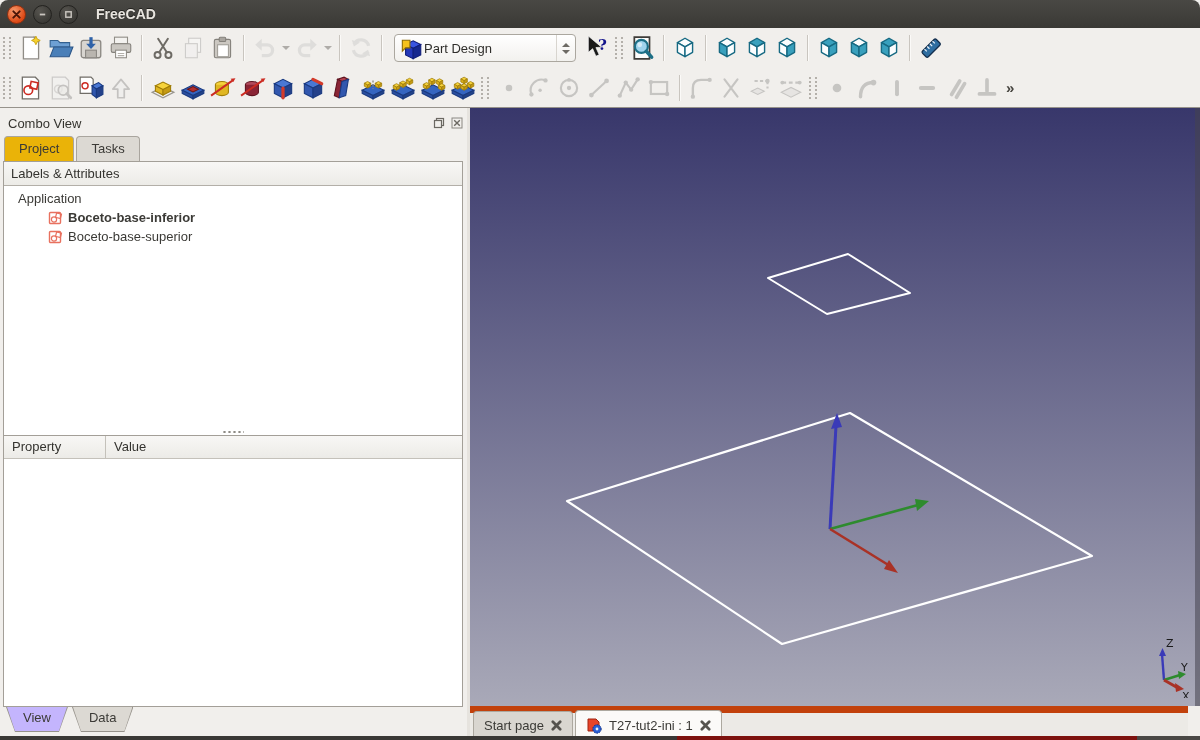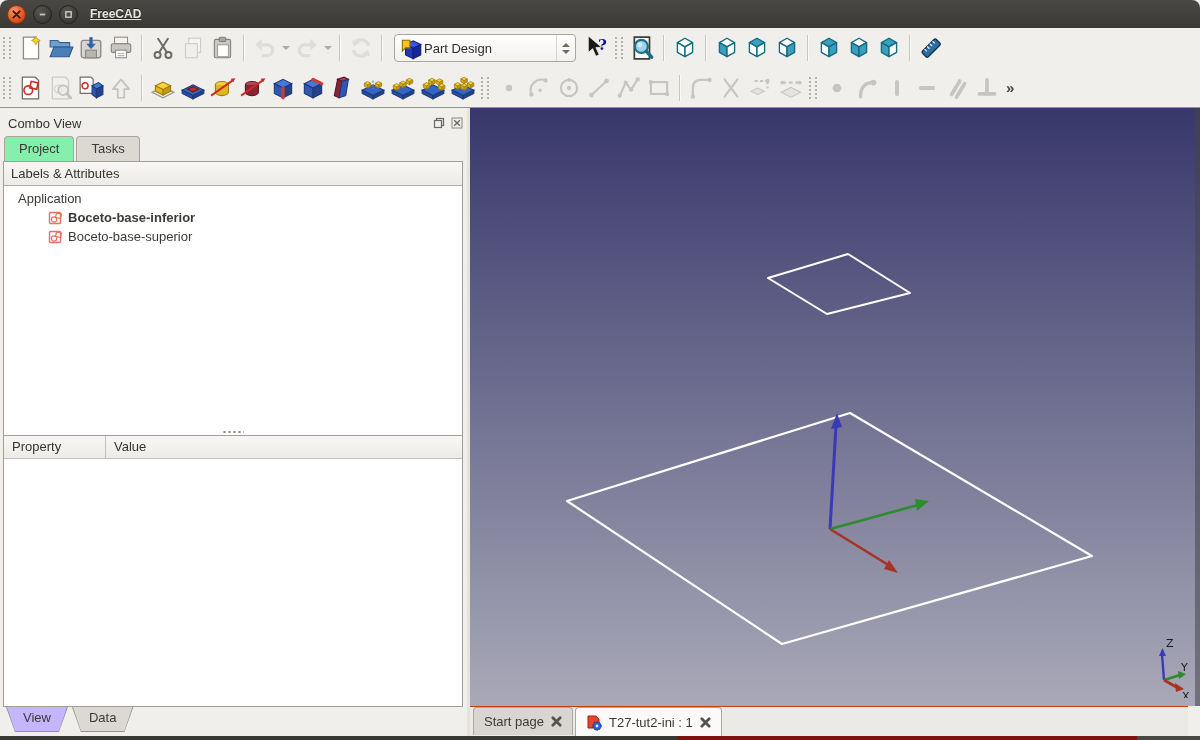--- a/index.html
+++ b/index.html
@@ -6,22 +6,22 @@
     font-family:"Liberation Sans","DejaVu Sans",sans-serif;font-size:13px;color:#3b3a36;}
   .window{position:absolute;inset:0;background:#f1efec;}
   
   .titlebar{position:absolute;left:0;top:0;right:0;height:28px;
     background:linear-gradient(#494844,#3a3935);border-radius:8px 8px 0 0;
     display:flex;align-items:center;}
   .wbtn{width:19px;height:19px;border-radius:50%;margin-left:7px;display:flex;
     align-items:center;justify-content:center;box-sizing:border-box;cursor:default;}
   .wbtn.close{background:radial-gradient(circle at 35% 30%,#f59a6d,#dd4814 70%);border:1px solid #93300f;}
   .wbtn.minmax{background:radial-gradient(circle at 35% 30%,#56544f,#3a3935 75%);border:1px solid #23221f;}
-  .title-text{margin-left:12px;font-weight:bold;font-size:12px;color:#e8e5df;
-    text-shadow:0 -1px 0 #22211e;text-decoration:underline;}
+  .title-text{margin-left:18px;font-weight:bold;font-size:14px;color:#e8e5df;
+    text-shadow:0 -1px 0 #22211e;}
   
   .toolbar{position:absolute;left:0;right:12px;display:flex;align-items:center;background:#f1efec;}
   #toolbar-file{top:28px;height:40px;}
   #toolbar-pd{top:68px;height:39px;}
   .tbtn{width:30px;height:30px;border-radius:3px;display:flex;align-items:center;
     justify-content:center;flex:0 0 auto;}
   .tbtn.disabled .ticon{opacity:.4;filter:grayscale(85%);}
   .ticon{width:26px;height:26px;display:block;}
   .ticon svg{display:block;}
   .tsep{width:1px;height:26px;background:#c9c5bf;border-right:1px solid #fbfaf8;
@@ -43,21 +43,21 @@
   .main{position:absolute;top:107px;left:0;right:0;bottom:4px;border-top:1px solid #96928b;}
   .left-panel{position:absolute;left:0;top:0;width:467px;bottom:0;background:#f1efec;}
   .v-splitter{position:absolute;left:467px;top:0;width:3px;bottom:0;background:#e6e3de;}
   .dock-title{position:absolute;left:0;top:4px;right:4px;height:22px;display:flex;align-items:center;}
   .dock-title .txt{padding-left:8px;color:#35342f;}
   .dock-btns{margin-left:auto;display:flex;gap:5px;}
   .dock-btn{width:13px;height:13px;display:flex;align-items:center;justify-content:center;}
   .panel-tabs{position:absolute;left:4px;top:27px;height:26px;display:flex;align-items:flex-end;gap:2px;}
   .ptab{padding:4px 14px 5px 14px;border:1px solid #a9a59e;border-bottom:none;
     border-radius:4px 4px 0 0;background:#dcd9d3;color:#3b3a36;}
-  .ptab.active{background:#86efac;position:relative;z-index:2;}
+  .ptab.active{background:#eab308;position:relative;z-index:2;}
   .tree-box{position:absolute;left:3px;right:4px;top:53px;height:324px;
     border:1px solid #a39f98;background:#ffffff;box-sizing:border-box;}
   .box-header{height:23px;background:linear-gradient(#f8f7f5,#ecebe7);
     border-bottom:1px solid #b3afa8;display:flex;align-items:center;padding-left:7px;color:#34332f;}
   .tree-body{padding-top:3px;}
   .trow{height:19px;display:flex;align-items:center;}
   .trow .lbl{padding-left:4px;}
   .trow .bold{font-weight:bold;}
   .expander{width:0;height:0;border-left:4px solid transparent;border-right:4px solid transparent;
     border-top:5px solid #5a5852;margin:0 4px 0 0;}
@@ -78,21 +78,21 @@
     background:#dcd9d3;height:24px;padding:3px 16px 0 16px;box-sizing:border-box;color:#3b3a36;}
   .stab.active{background:#c4b5fd;}
   
   .viewport-area{position:absolute;left:470px;top:0;right:0;bottom:0;}
   .viewport{position:absolute;left:0;top:0;right:0;height:598px;overflow:hidden;}
   .viewport svg.scene{position:absolute;left:0;top:0;}
   .axis-ind{position:absolute;right:10px;bottom:8px;}
   .axis-ind text{font-size:11px;fill:#1a1a1a;font-family:"DejaVu Sans",sans-serif;}
   .vp-right-edge{position:absolute;right:0;top:0;width:5px;height:598px;background:#45434f;opacity:.55;}
   .mdi-bar{position:absolute;left:0;right:12px;top:598px;height:31px;background:#eceae6;
-    border-top:1px solid #c2410c;display:flex;align-items:flex-start;padding-left:3px;box-sizing:border-box;}
+    border-top:7px solid #c2410c;display:flex;align-items:center;padding-left:3px;box-sizing:border-box;}
   .mtab{height:27px;display:flex;align-items:center;gap:7px;padding:0 10px;
     border:1px solid #aca89f;border-bottom:none;border-radius:4px 4px 0 0;
     background:#d9d6d0;color:#3b3a36;margin-right:2px;}
   .mtab.active{background:#fbfaf8;height:29px;}
   
   .bottom-strip{position:absolute;left:0;right:0;bottom:0;height:4px;display:flex;}
   .bs-seg{height:100%;}
 </style>
 </head>
 <body>

